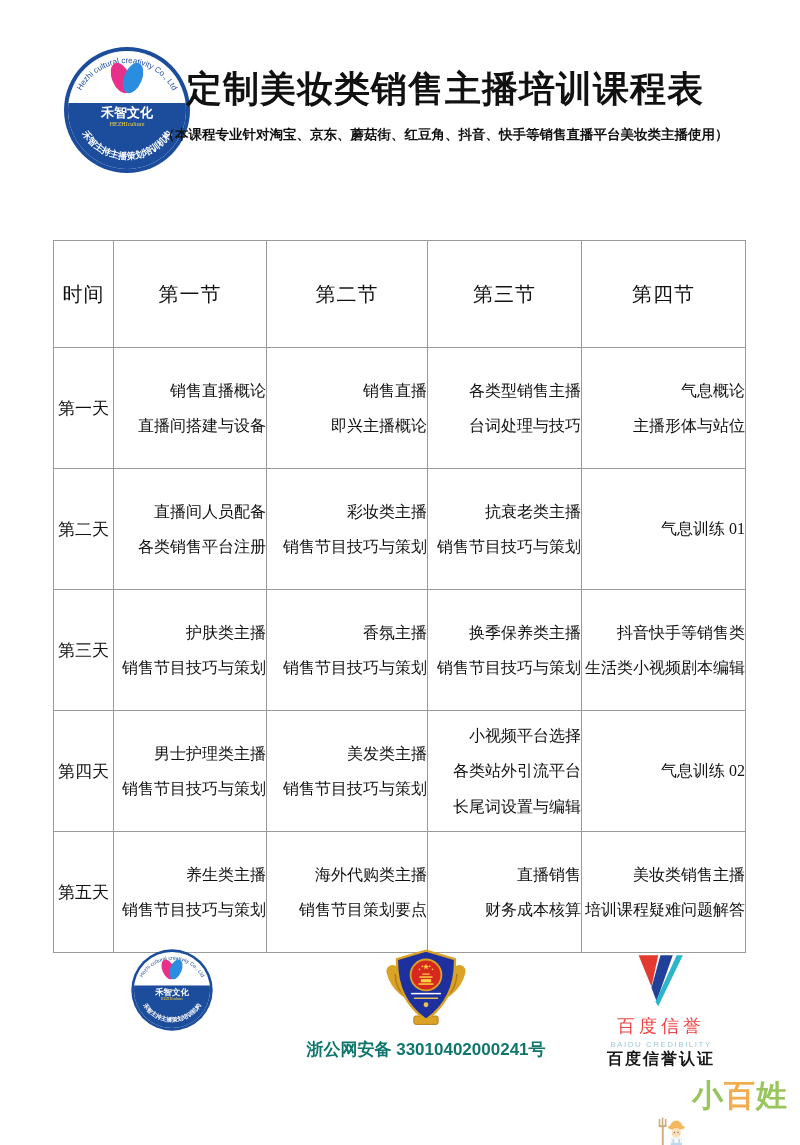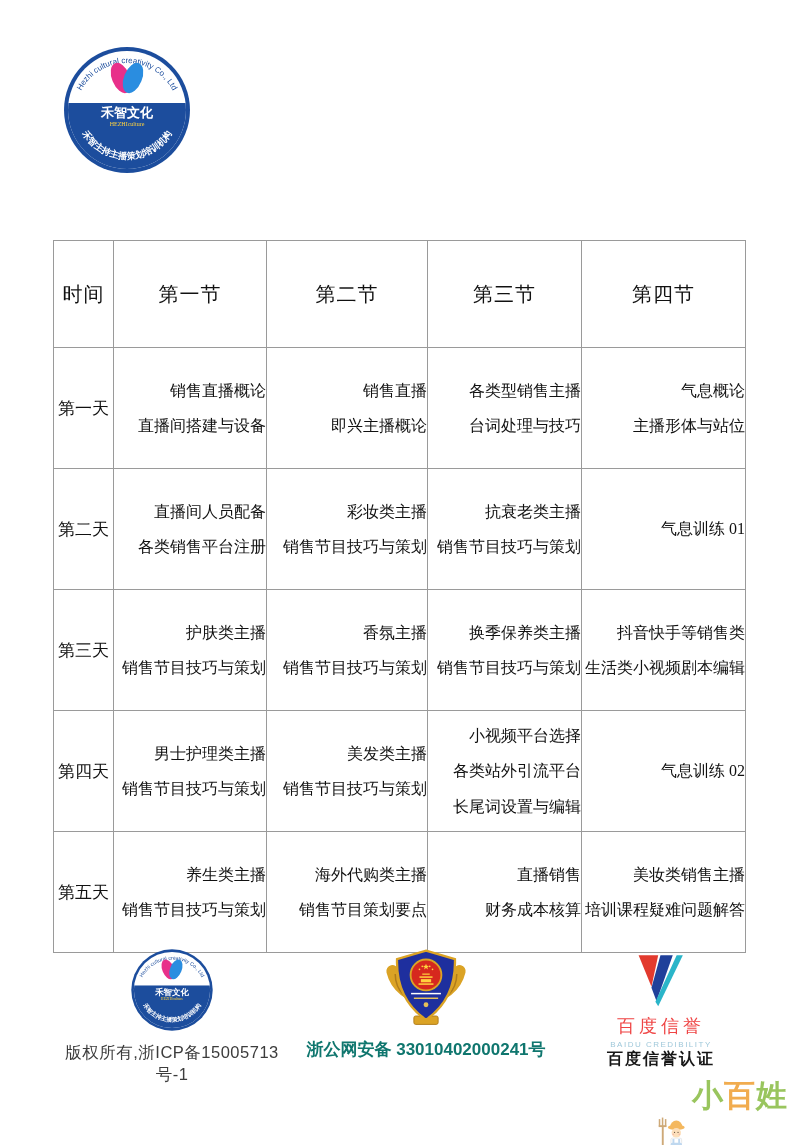--- a/index.html
+++ b/index.html
@@ -68,20 +68,24 @@
       <ellipse cx="71" cy="33" rx="9" ry="16" transform="rotate(22 71 33)" fill="#2a8de0"></ellipse>
       <text x="65" y="72" text-anchor="middle" font-size="13" font-weight="bold" fill="#ffffff">禾智文化</text>
       <text x="65" y="81" text-anchor="middle" font-size="6" fill="#ffd23e">HEZHIculture</text>
       <path id="lb1" d="M 17,82 A 52,52 0 0 0 113,82" fill="none"></path>
       <text font-size="9" fill="#ffffff" font-weight="bold">
         <textPath href="#lb1" startOffset="50%" text-anchor="middle">禾智主持主播策划培训机构</textPath>
       </text>
     </svg>
   </div>
 
+  <div class="titles">
+    <h1 class="doc-title">定制美妆类销售主播培训课程表</h1>
+    <p class="doc-subtitle">（本课程专业针对淘宝、京东、蘑菇街、红豆角、抖音、快手等销售直播平台美妆类主播使用）</p>
+  </div>
 
   <table class="course">
     <colgroup>
       <col class="c-time">
         <col class="c1">
         <col class="c2">
         <col class="c3">
         <col class="c4">
     </colgroup>
     <thead>
@@ -249,21 +253,20 @@
       </text>
       <ellipse cx="59" cy="33" rx="9" ry="16" transform="rotate(-22 59 33)" fill="#e8308a"></ellipse>
       <ellipse cx="71" cy="33" rx="9" ry="16" transform="rotate(22 71 33)" fill="#2a8de0"></ellipse>
       <text x="65" y="72" text-anchor="middle" font-size="13" font-weight="bold" fill="#ffffff">禾智文化</text>
       <text x="65" y="81" text-anchor="middle" font-size="6" fill="#ffd23e">HEZHIculture</text>
       <path id="lb2" d="M 17,82 A 52,52 0 0 0 113,82" fill="none"></path>
       <text font-size="9" fill="#ffffff" font-weight="bold">
         <textPath href="#lb2" startOffset="50%" text-anchor="middle">禾智主持主播策划培训机构</textPath>
       </text>
     </svg>
-    <div class="icp-text">版权所有,浙ICP备15005713号-1</div>
   </div>
 
   <div class="f-center">
     <svg class="police-badge" viewBox="0 0 90 92">
       <path d="M9,28 A37,37 0 0 0 81,28" fill="none" stroke-width="13" stroke-linecap="round" stroke="#dba325"></path>
       <path d="M12,31 A33,33 0 0 0 78,31" fill="none" stroke="#b07c1a" stroke-width="1.6"></path>
       <rect x="32" y="76" width="26" height="9" rx="2" stroke="#b07c1a" stroke-width="1" fill="#dba325"></rect>
       <path d="M45,6 L76,15 C77,44 65,66 45,80 C25,66 13,44 14,15 Z" stroke-width="2.5" stroke="#dba325" fill="#1e2f9e"></path>
       <circle cx="45" cy="32" r="16.5" stroke="#dba325" stroke-width="2" fill="#d6281e"></circle>
       <polygon points="45,20 45.9,22.2 48.3,22.3 46.4,23.8 47.1,26.1 45,24.7 42.9,26.1 43.6,23.8 41.7,22.3 44.1,22.2" fill="#ffd23e"></polygon>

